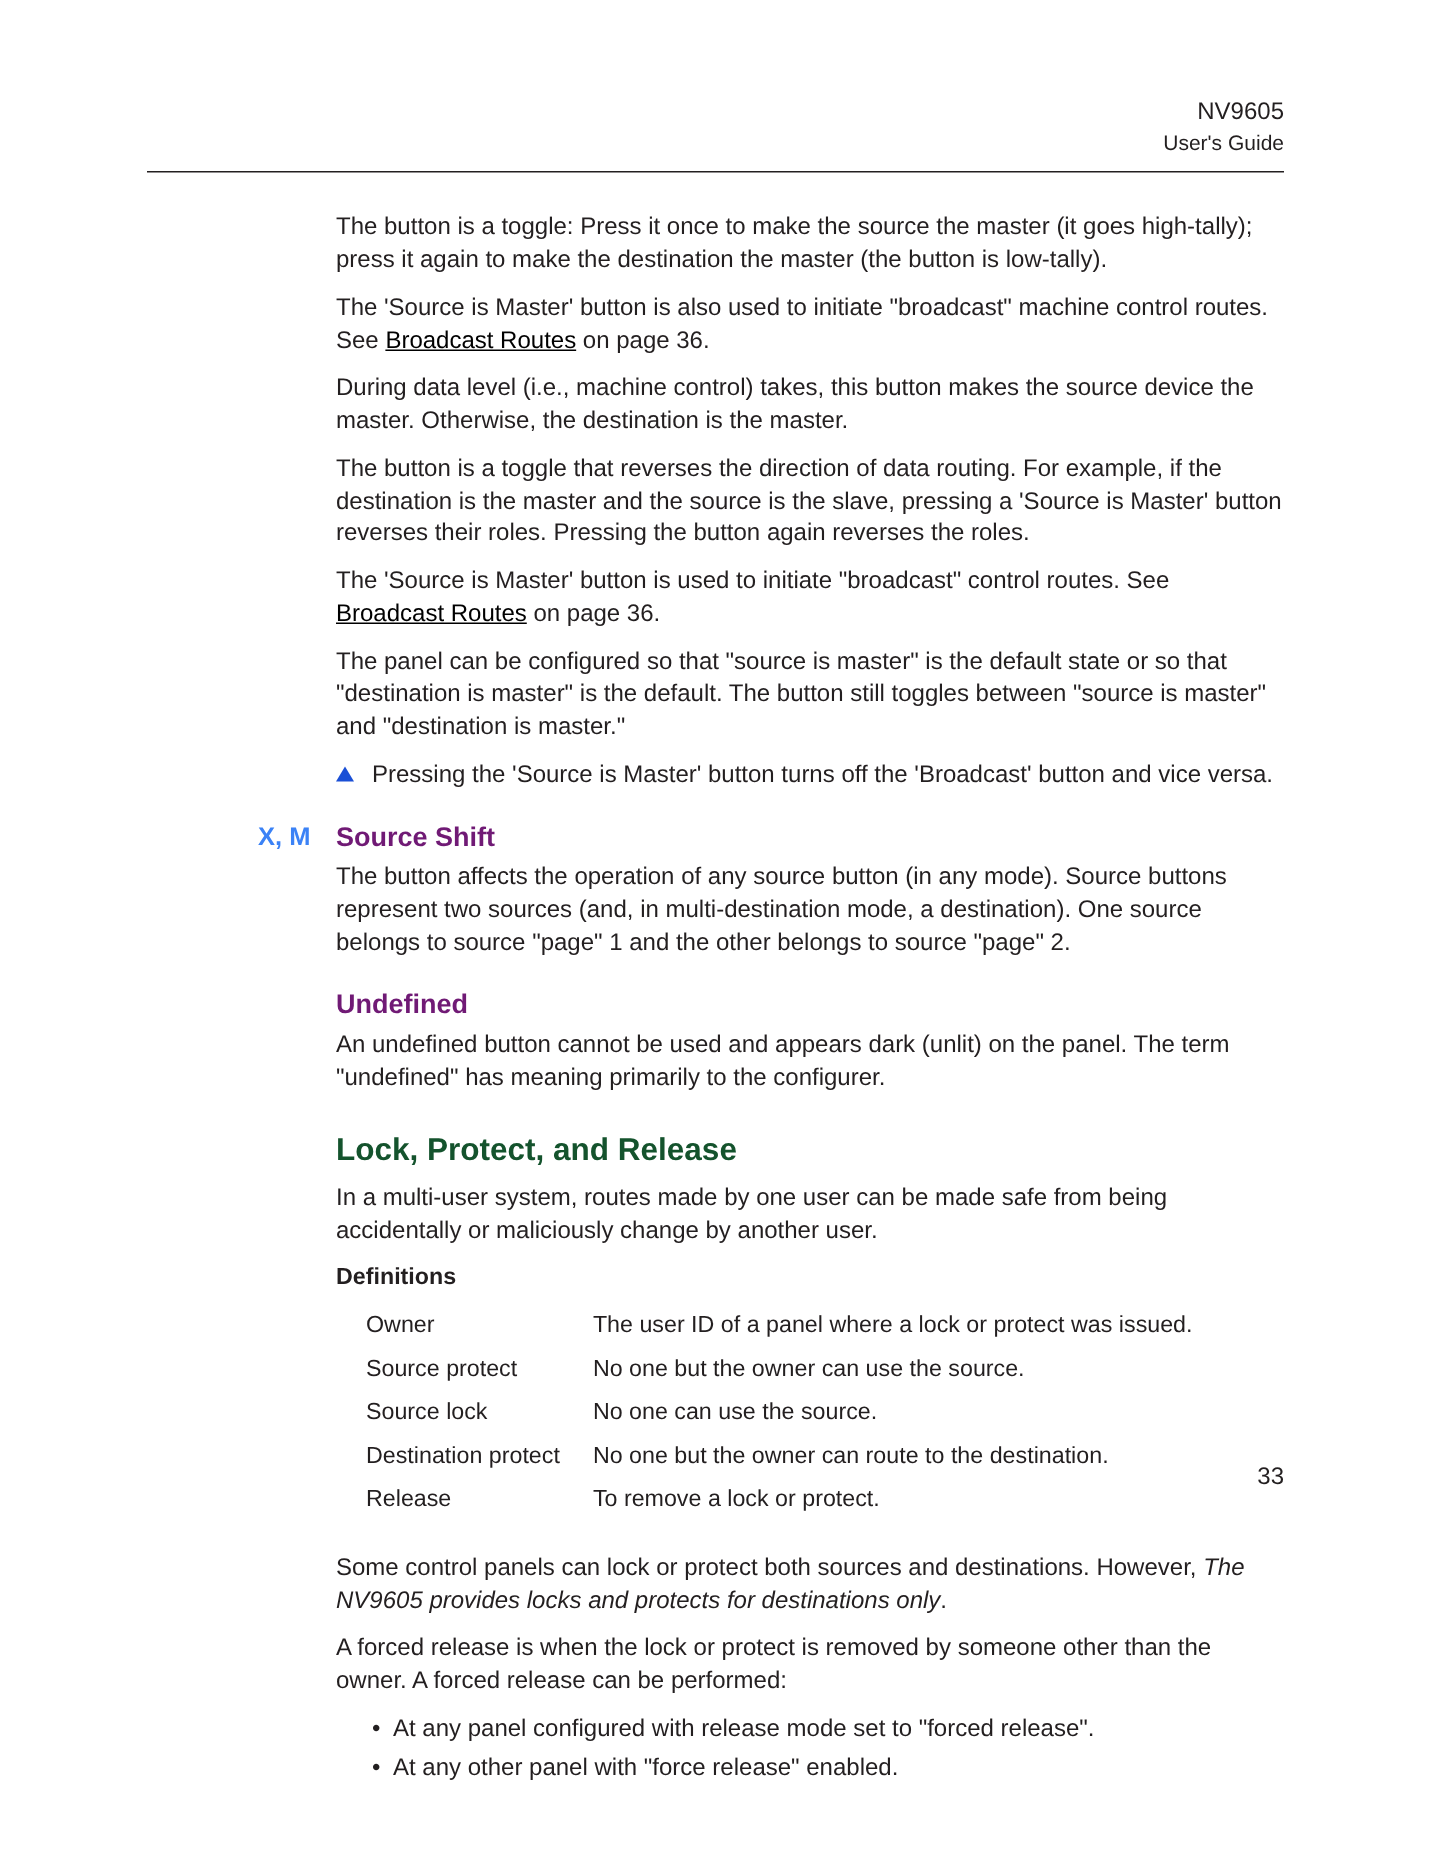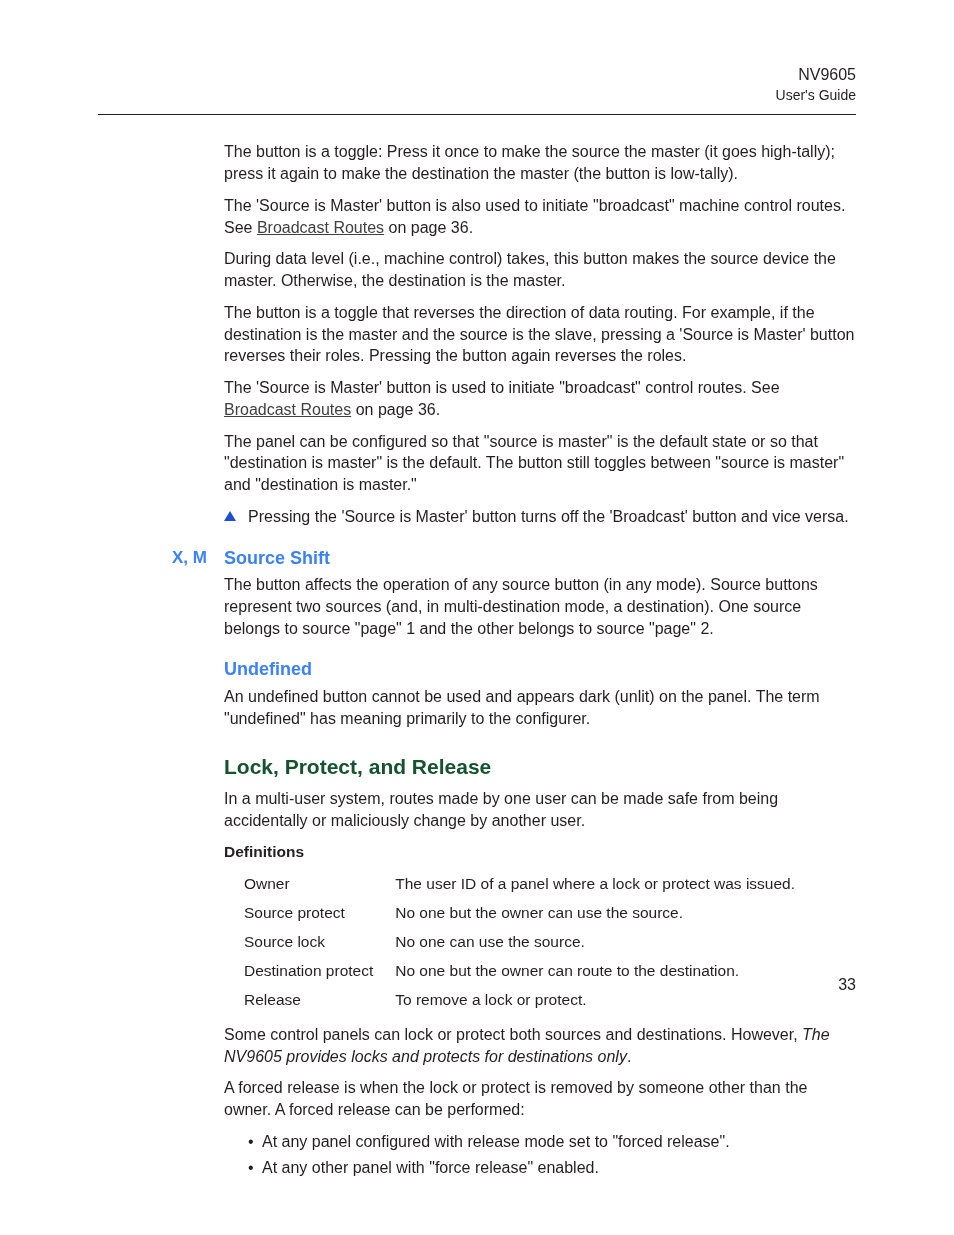--- a/index.html
+++ b/index.html
@@ -31,21 +31,21 @@
     border-top: 1px solid #231f20;
     margin: 6px 0 0 0;
   }
   .content {
     margin-top: 26px;
     margin-left: 126px; 
     font-size: 16px;
     line-height: 1.36;
   }
   .content p { margin: 0 0 10px 0; }
-  a.link { color: #404040; text-decoration: underline; }
+  a.link { color: #000000; text-decoration: underline; }
   .note {
     position: relative;
     padding-left: 24px;
     margin: 0 0 14px 0;
   }
   .note .tri {
     position: absolute;
     left: 0; top: 5px;
     width: 0; height: 0;
     border-left: 6px solid transparent;
@@ -60,21 +60,21 @@
     position: absolute;
     left: -52px;
     top: 0;
     font-weight: 700;
     font-size: 17px;
     color: #3b82f6;
   }
   h3.sub {
     font-size: 18px;
     font-weight: 700;
-    color: #3b82f6;
+    color: #701a75;
     margin: 0 0 4px 0;
   }
   h2.main {
     font-size: 21px;
     font-weight: 700;
     color: #14532d;
     margin: 24px 0 6px 0;
   }
   .defs-label {
     font-weight: 700;
@@ -181,21 +181,21 @@
           <td class="term">Destination protect</td>
           <td>No one but the owner can route to the destination.</td>
         </tr>
         <tr>
           <td class="term">Release</td>
           <td>To remove a lock or protect.</td>
         </tr>
       </tbody>
     </table>
 
-    <p style="margin-top:10px">
+    <p style="margin-top:21px">
       <span>Some control panels can lock or protect both sources and destinations. However, </span><span class="italic">The NV9605 provides locks and protects for destinations only</span><span>.</span>
     </p>
 
     <p>A forced release is when the lock or protect is removed by someone other than the owner. A forced release can be performed:</p>
 
     <ul class="bul">
       <li>At any panel configured with release mode set to "forced release".</li>
       <li>At any other panel with "force release" enabled.</li>
     </ul>
 

